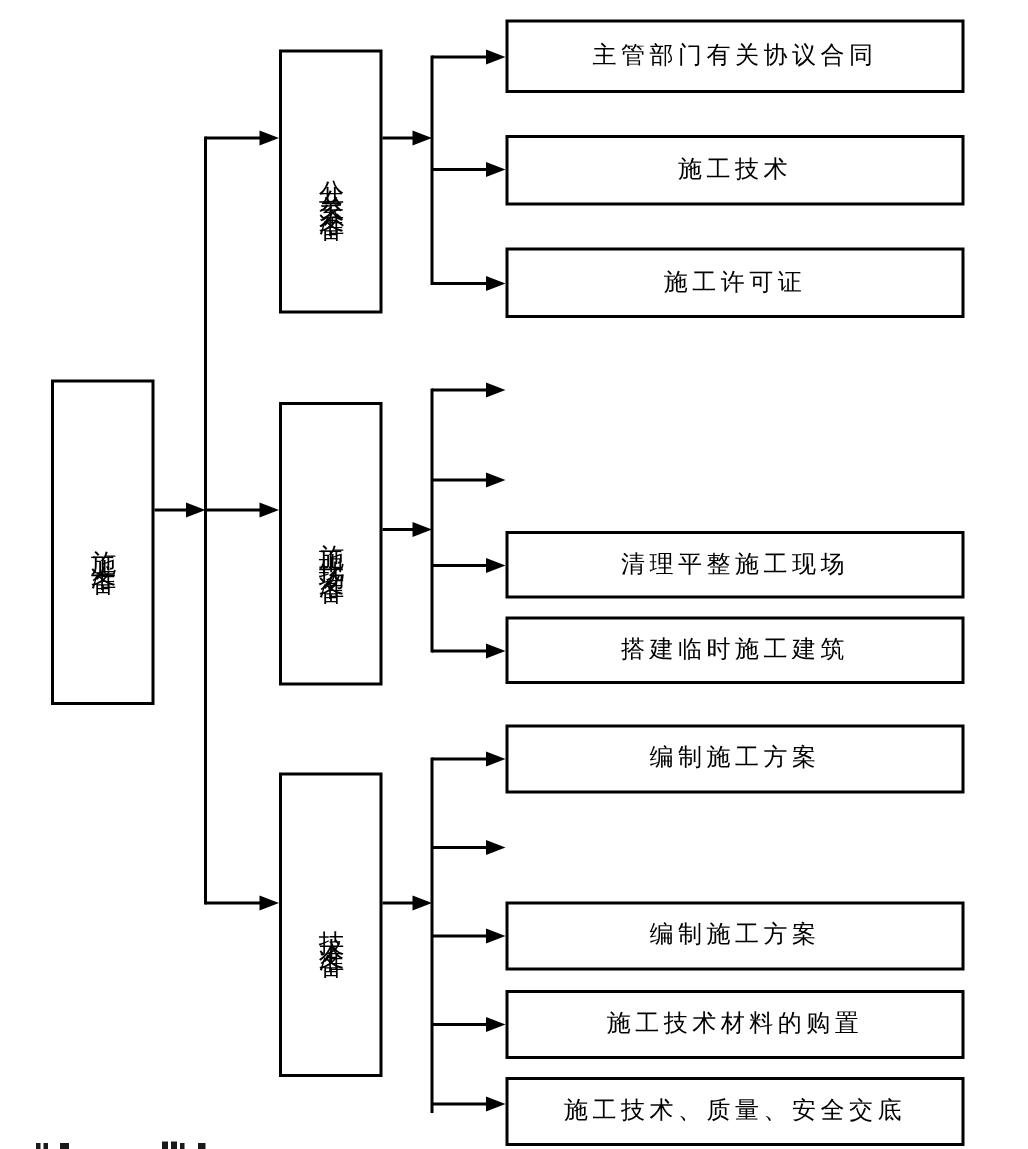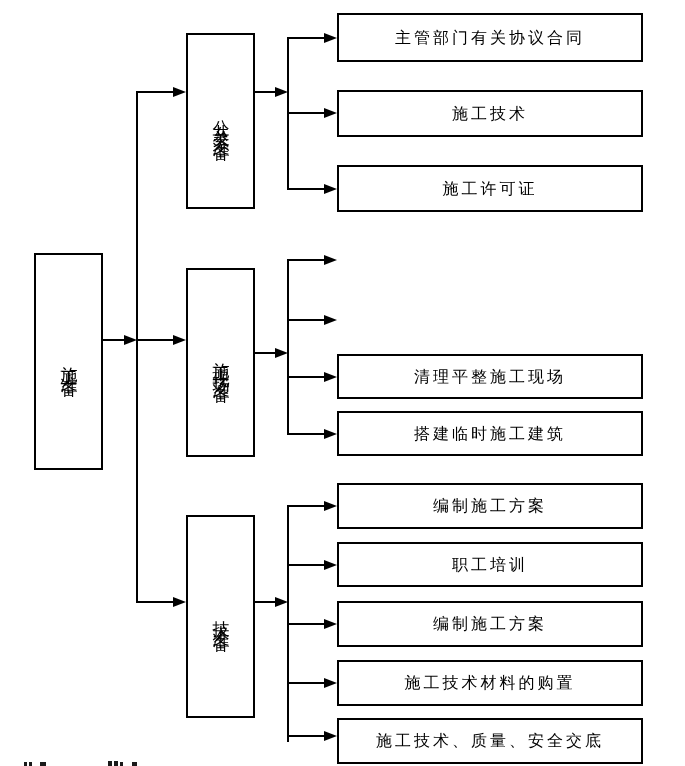--- a/index.html
+++ b/index.html
@@ -78,23 +78,20 @@
   <div class="box leaf" style="left:337px;top:354px;width:306px;height:45px">
     <span>清理平整施工现场</span>
   </div>
   <div class="box leaf" style="left:337px;top:411px;width:306px;height:45px">
     <span>搭建临时施工建筑</span>
   </div>
 
   <div class="box leaf" style="left:337px;top:483px;width:306px;height:46px">
     <span>编制施工方案</span>
   </div>
-  <div class="box leaf" style="left:337px;top:542px;width:306px;height:45px">
-    <span>职工培训</span>
-  </div>
   <div class="box leaf" style="left:337px;top:601px;width:306px;height:46px">
     <span>编制施工方案</span>
   </div>
   <div class="box leaf" style="left:337px;top:660px;width:306px;height:46px">
     <span>施工技术材料的购置</span>
   </div>
   <div class="box leaf" style="left:337px;top:718px;width:306px;height:46px">
     <span>施工技术、质量、安全交底</span>
   </div>
 

